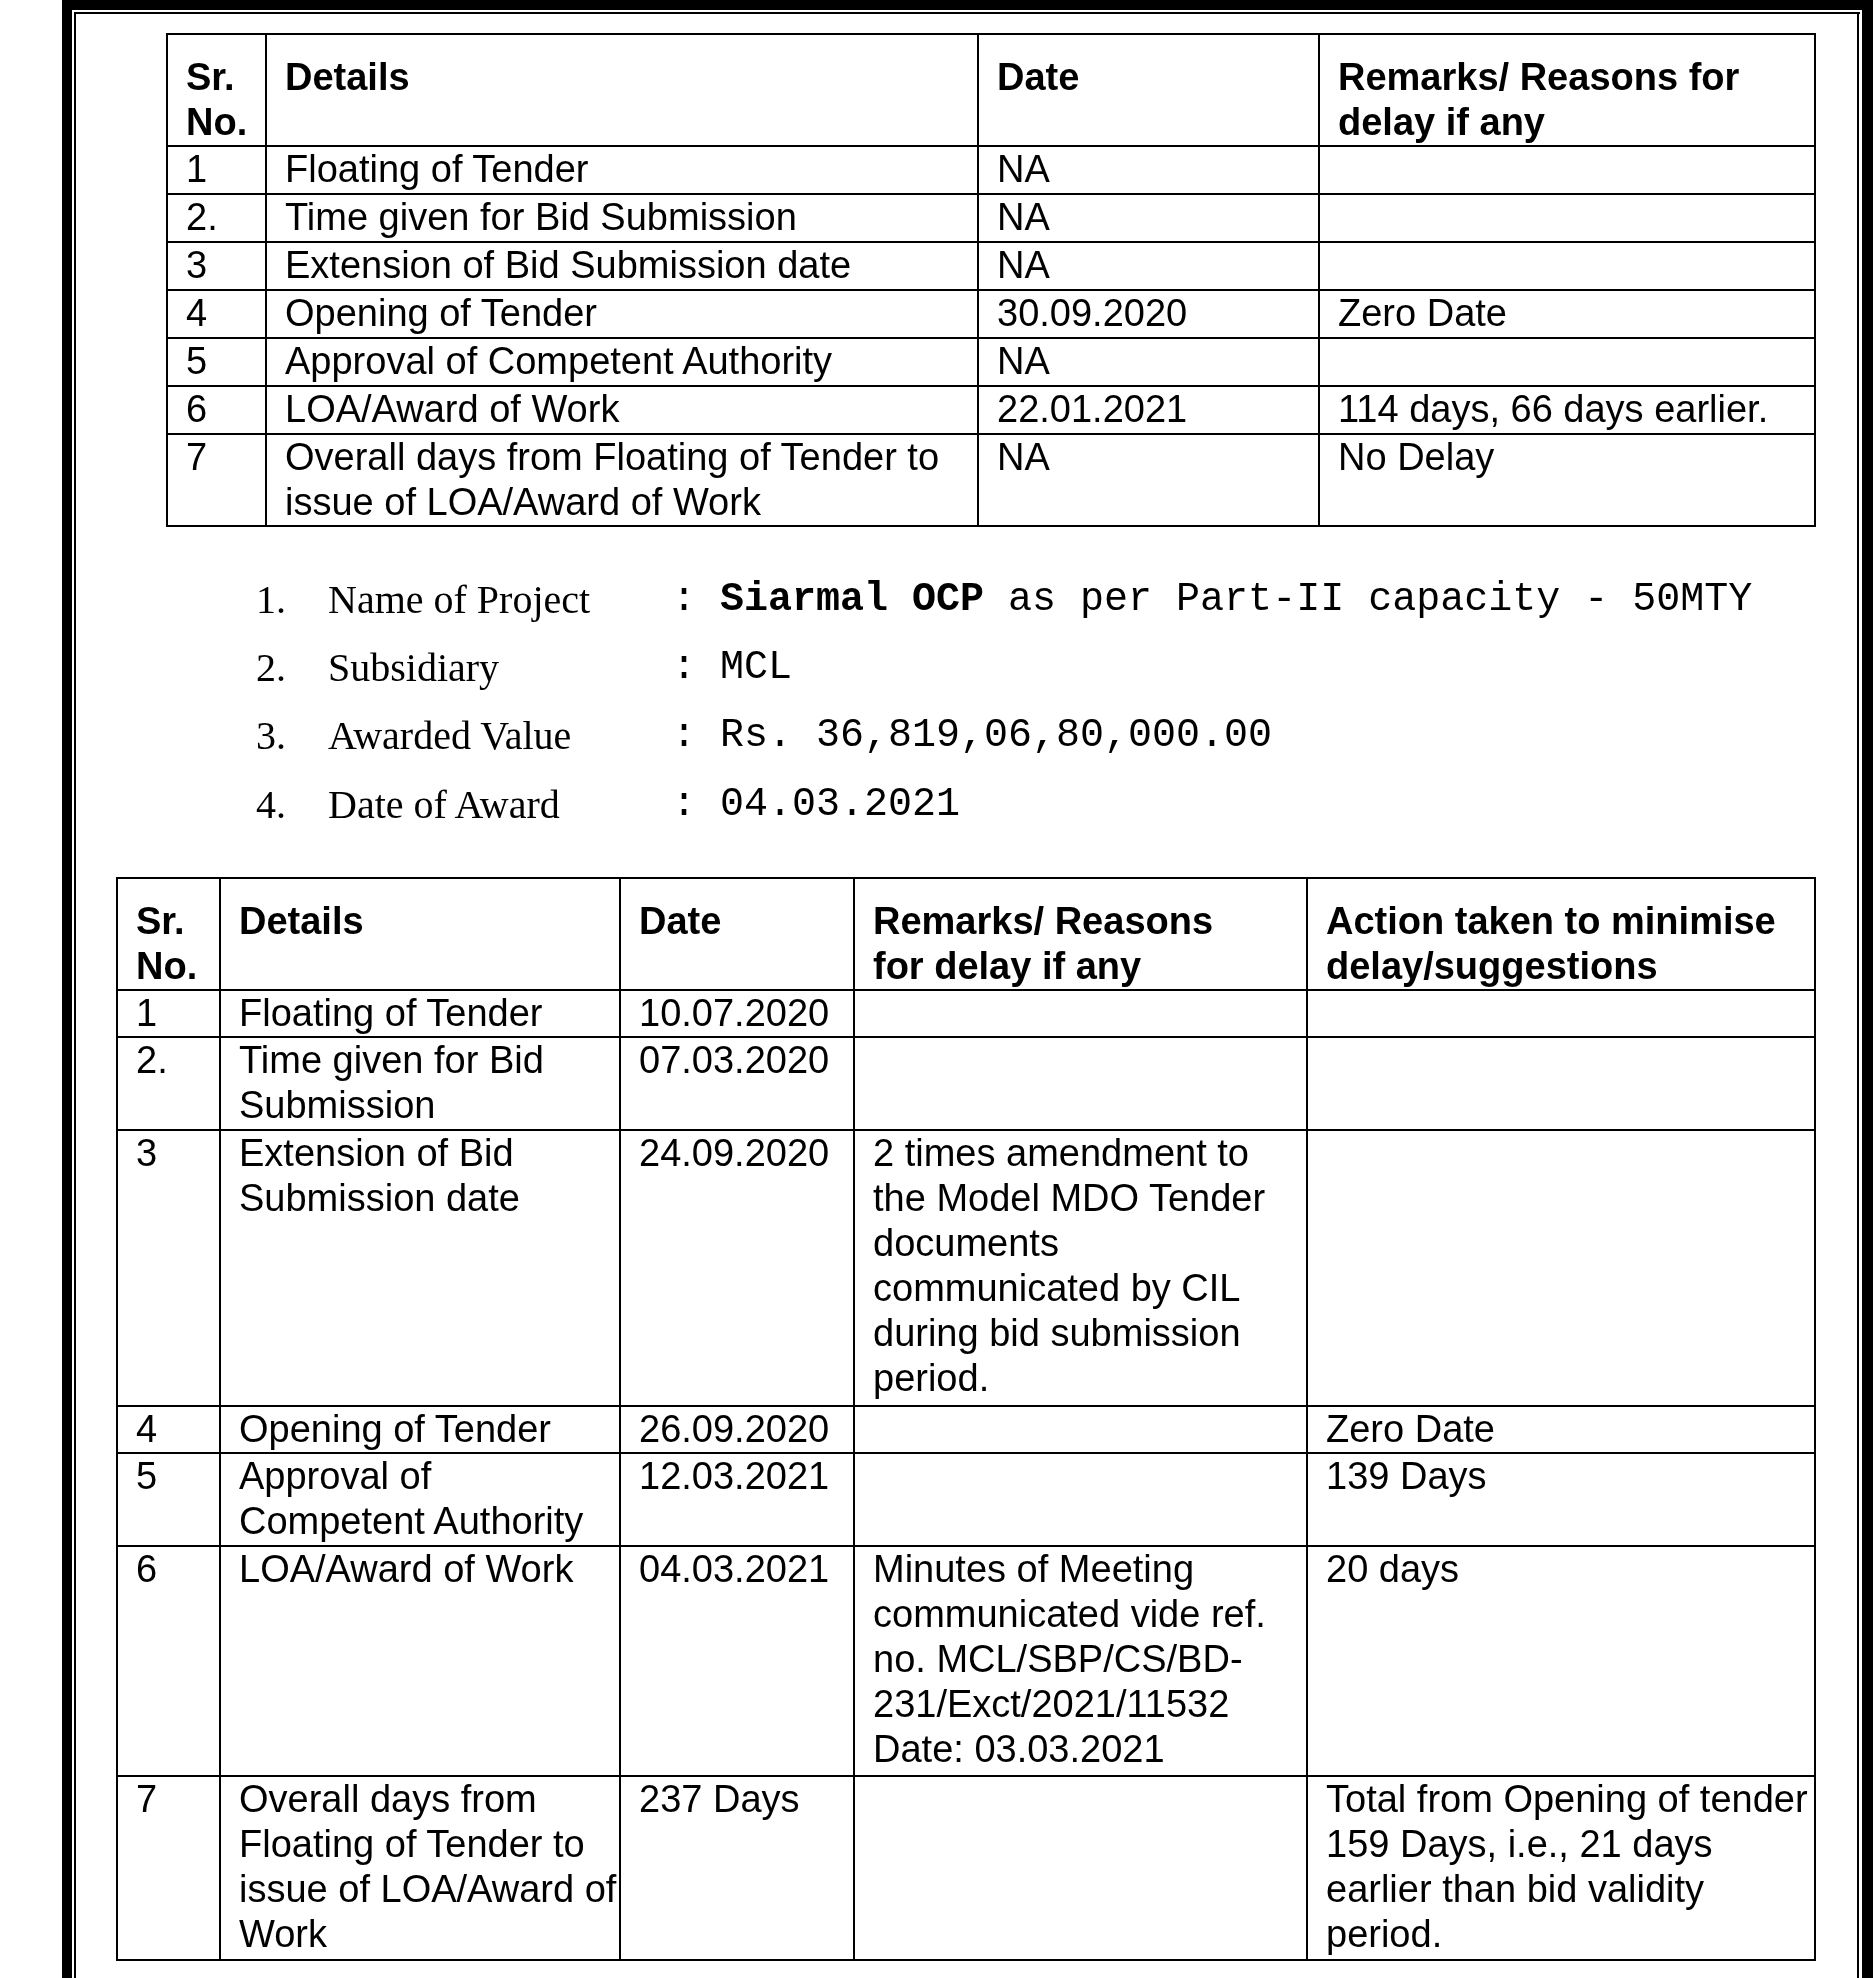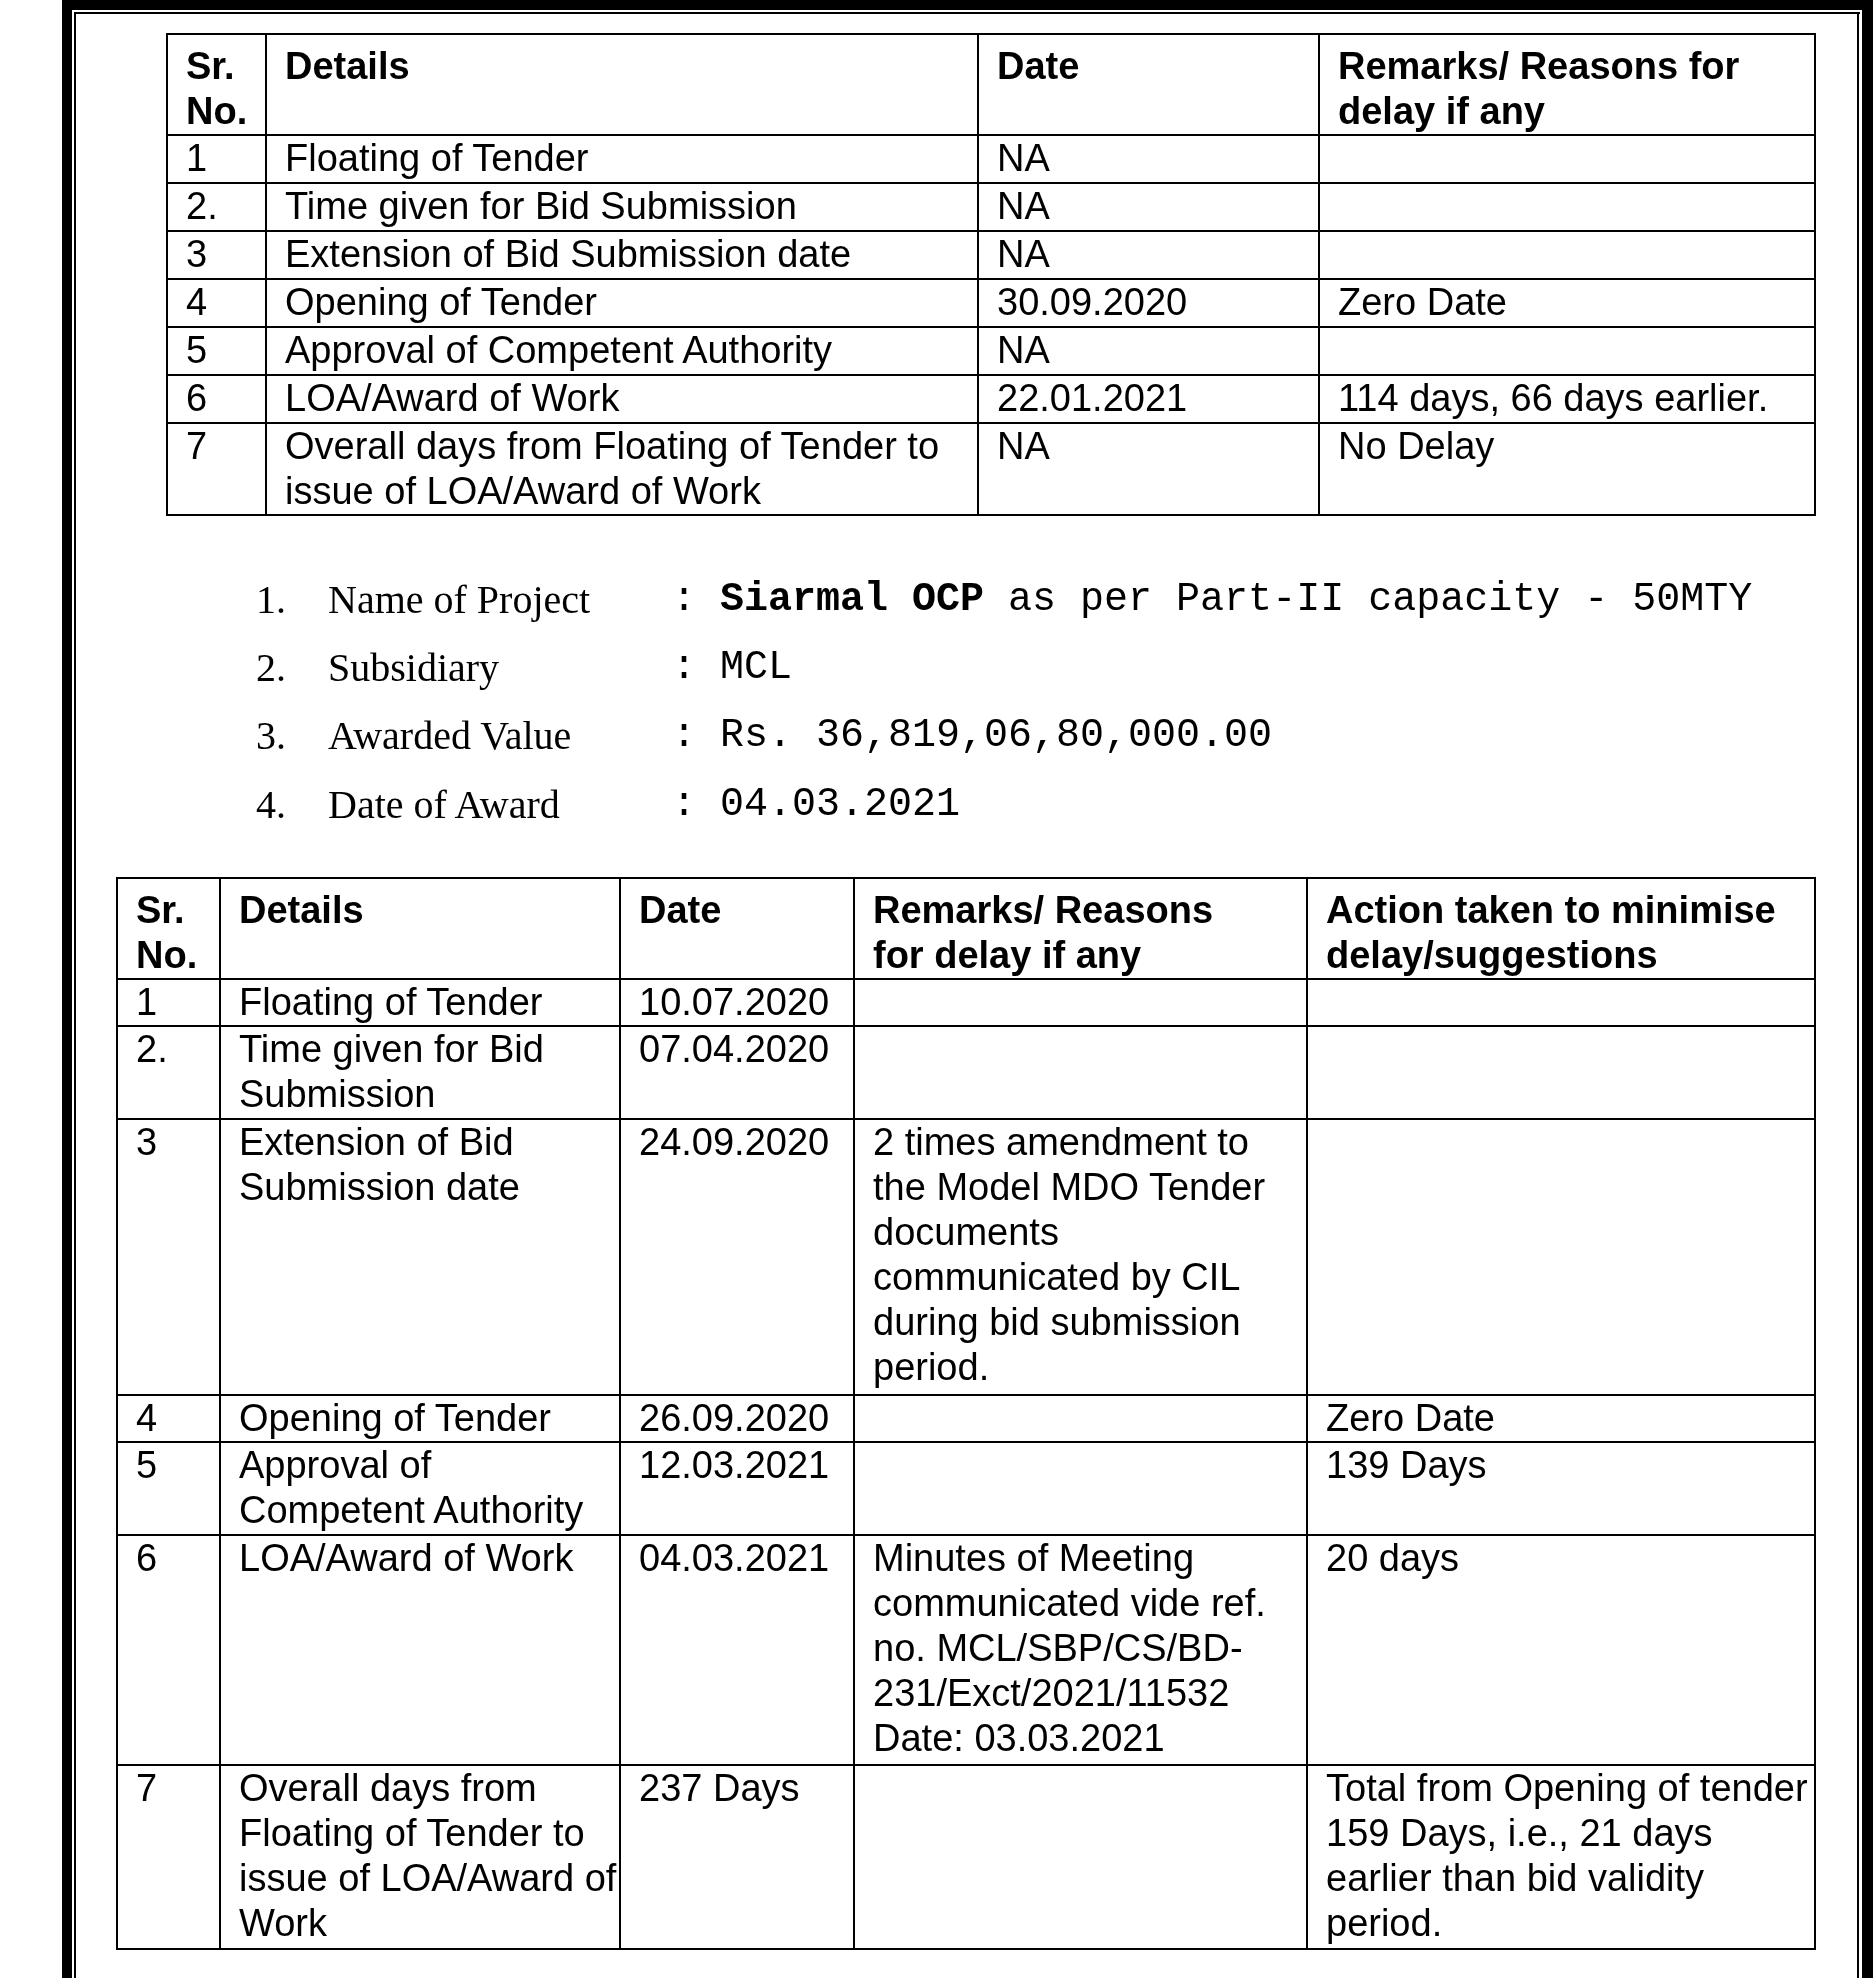--- a/index.html
+++ b/index.html
@@ -10,21 +10,21 @@
     .frame-thin-top { position: absolute; left: 74px; top: 12px; width: 1786px; height: 2.4px; background: #000; }
     .frame-thin-left { position: absolute; left: 74px; top: 12px; width: 2.4px; height: 1967px; background: #000; }
     .frame-thin-right { position: absolute; left: 1857px; top: 12px; width: 2.4px; height: 1967px; background: #000; }
 
     table.grid { position: absolute; border-collapse: collapse; table-layout: fixed; }
     table.grid td, table.grid th {
       border: 2.4px solid #000; vertical-align: top; text-align: left;
       font-size: 38px; line-height: 45px; padding: 0 0 0 18px; overflow: hidden;
       font-weight: normal;
     }
-    table.grid th { font-weight: bold; padding-top: 9px; }
+    table.grid th { font-weight: bold; padding-top: 20px; }
     table.grid td { padding-top: 0; }
 
     #t1 { left: 166px; top: 33px; width: 1649px; }
     #t1 .c1 { width: 99px; } #t1 .c2 { width: 712px; } #t1 .c3 { width: 341px; } #t1 .c4 { width: 496px; }
     #t1 tr.h { height: 93px; }
     #t1 tr.r { height: 48px; }
     #t1 tr.r7 { height: 92px; }
 
     #t2 { left: 116px; top: 877px; width: 1699px; }
     #t2 .c1 { width: 103px; } #t2 .c2 { width: 400px; } #t2 .c3 { width: 234px; } #t2 .c4 { width: 453px; } #t2 .c5 { width: 508px; }
@@ -155,21 +155,21 @@
   <tr class="r1">
     <td>1</td>
     <td>Floating of Tender</td>
     <td>10.07.2020</td>
     <td></td>
     <td></td>
   </tr>
   <tr class="r2">
     <td>2.</td>
     <td>Time given for Bid Submission</td>
-    <td>07.04.2020</td>
+    <td>07.03.2020</td>
     <td></td>
     <td></td>
   </tr>
   <tr class="r3">
     <td>3</td>
     <td>Extension of Bid Submission date</td>
     <td>24.09.2020</td>
     <td>2 times amendment to the Model MDO Tender documents communicated by CIL during bid submission period.</td>
     <td></td>
   </tr>

